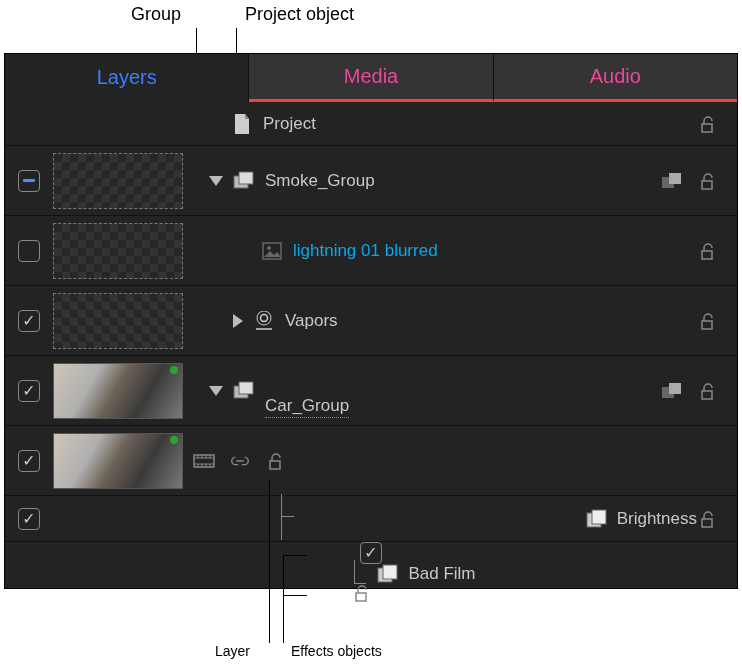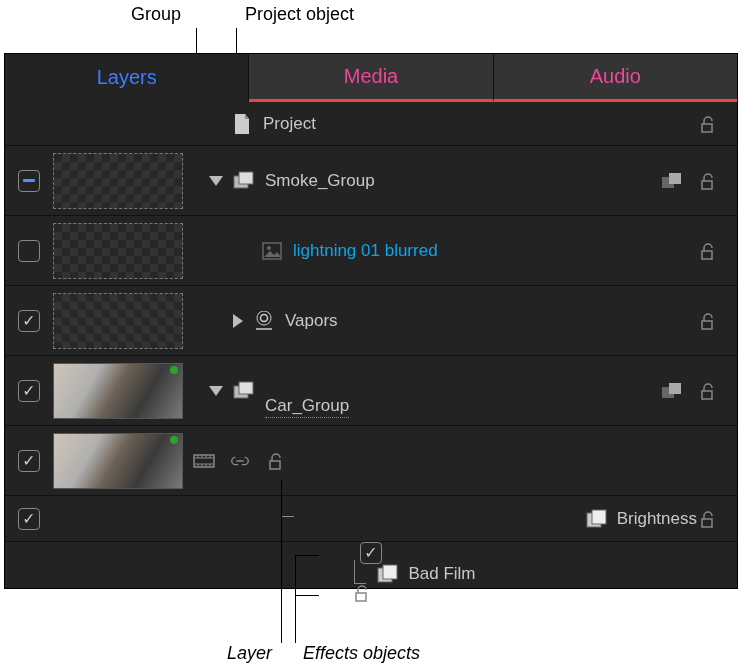--- a/index.html
+++ b/index.html
@@ -14,25 +14,24 @@
   .callouts-top {
     position: absolute;
     top: 0; left: 0; right: 0;
     height: 40px;
     color: #000;
     font-size: 18px;
   }
   .callouts-top .cg-label { position:absolute; top:4px; }
   .callouts-bottom {
     position: absolute;
-    left:12px; right:0; bottom: 0;
+    left:0; right:0; bottom: 0;
     height: 55px;
     color:#000;
-    font-size:18px;
-    font-style:italic;
+    font-size:14px;
   }
   .callouts-bottom .cg-label { position:absolute; top: 28px; }
   .panel {
     position: absolute;
     top: 53px; left: 4px; right: 4px;
     background: #1f1f1f;
     border: 1px solid #000;
   }
   
   .tabs {

